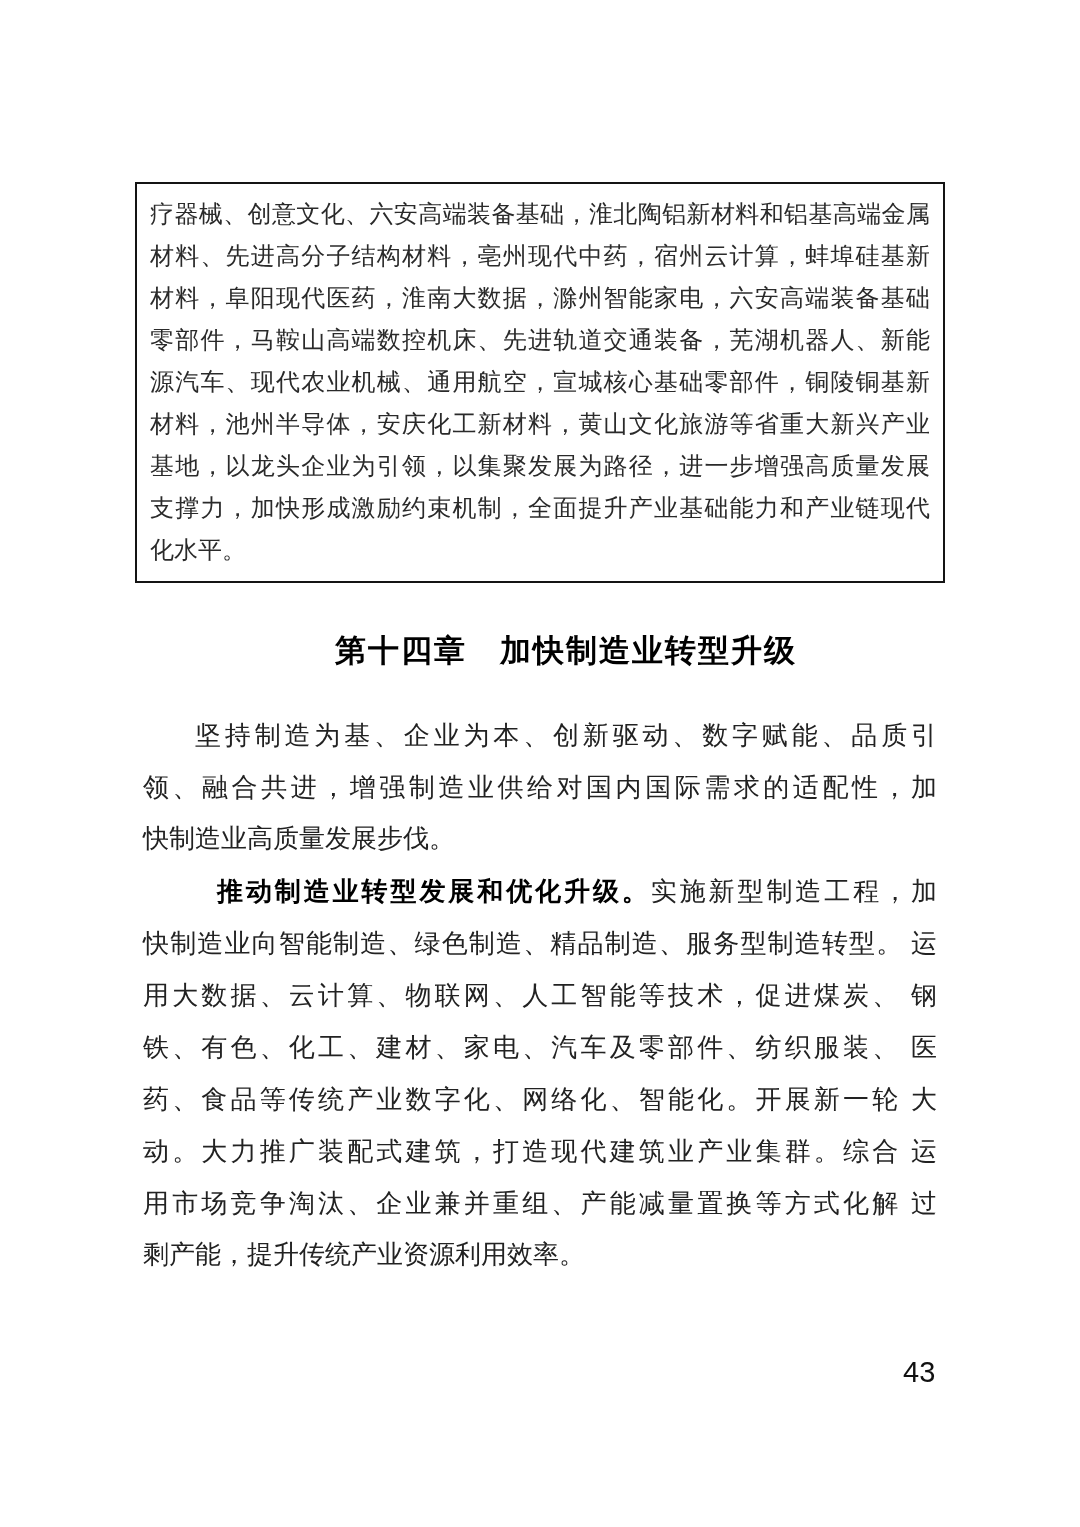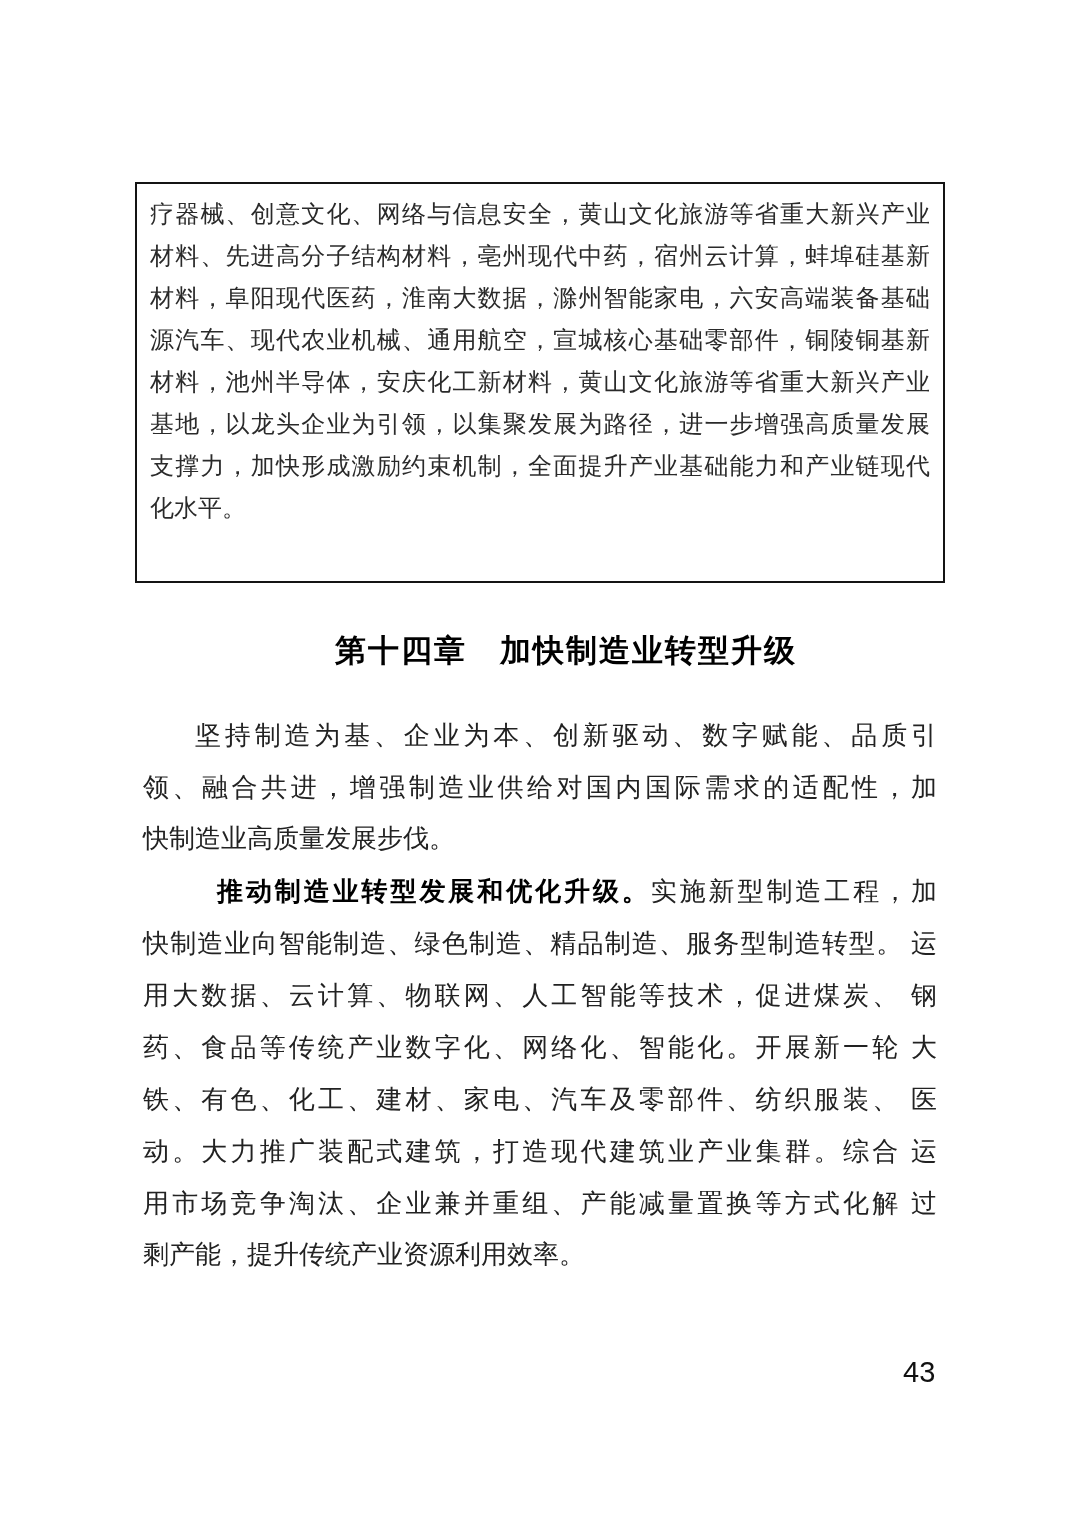--- a/index.html
+++ b/index.html
@@ -93,40 +93,41 @@
     font-family: "Liberation Sans", sans-serif;
     font-size: 29px;
     color: #111111;
   }
 </style>
 </head>
 <body>
 
 <div class="callout">
   <div id="callout-lines">
-      <div class="cline">疗器械、创意文化、网络与信息安全，黄山文化旅游等省重大新兴产业</div>
+      <div class="cline">疗器械、创意文化、六安高端装备基础，淮北陶铝新材料和铝基高端金属</div>
       <div class="cline">材料、先进高分子结构材料，亳州现代中药，宿州云计算，蚌埠硅基新</div>
       <div class="cline">材料，阜阳现代医药，淮南大数据，滁州智能家电，六安高端装备基础</div>
+      <div class="cline">零部件，马鞍山高端数控机床、先进轨道交通装备，芜湖机器人、新能</div>
       <div class="cline">源汽车、现代农业机械、通用航空，宣城核心基础零部件，铜陵铜基新</div>
       <div class="cline">材料，池州半导体，安庆化工新材料，黄山文化旅游等省重大新兴产业</div>
       <div class="cline">基地，以龙头企业为引领，以集聚发展为路径，进一步增强高质量发展</div>
       <div class="cline">支撑力，加快形成激励约束机制，全面提升产业基础能力和产业链现代</div>
       <div class="cline end">化水平。</div>
     </div>
 </div>
 
 <div class="chapter-heading">第十四章　加快制造业转型升级</div>
 
 <div class="bodytext" id="body-lines">
     <div class="bline indent">坚持制造为基、企业为本、创新驱动、数字赋能、品质引</div>
     <div class="bline">领、融合共进，增强制造业供给对国内国际需求的适配性，加</div>
     <div class="bline end">快制造业高质量发展步伐。</div>
     <div class="bline indent"><b>推动制造业转型发展和优化升级。</b>实施新型制造工程，加</div>
     <div class="bline">快制造业向智能制造、绿色制造、精品制造、服务型制造转型。 运</div>
     <div class="bline">用大数据、云计算、物联网、人工智能等技术，促进煤炭、 钢</div>
+    <div class="bline">铁、有色、化工、建材、家电、汽车及零部件、纺织服装、 医</div>
     <div class="bline">药、食品等传统产业数字化、网络化、智能化。开展新一轮 大</div>
-    <div class="bline">铁、有色、化工、建材、家电、汽车及零部件、纺织服装、 医</div>
     <div class="bline">动。大力推广装配式建筑，打造现代建筑业产业集群。综合 运</div>
     <div class="bline">用市场竞争淘汰、企业兼并重组、产能减量置换等方式化解 过</div>
     <div class="bline end">剩产能，提升传统产业资源利用效率。</div>
   </div>
 
 <div class="page-number">43</div>
 
 </body></html>

